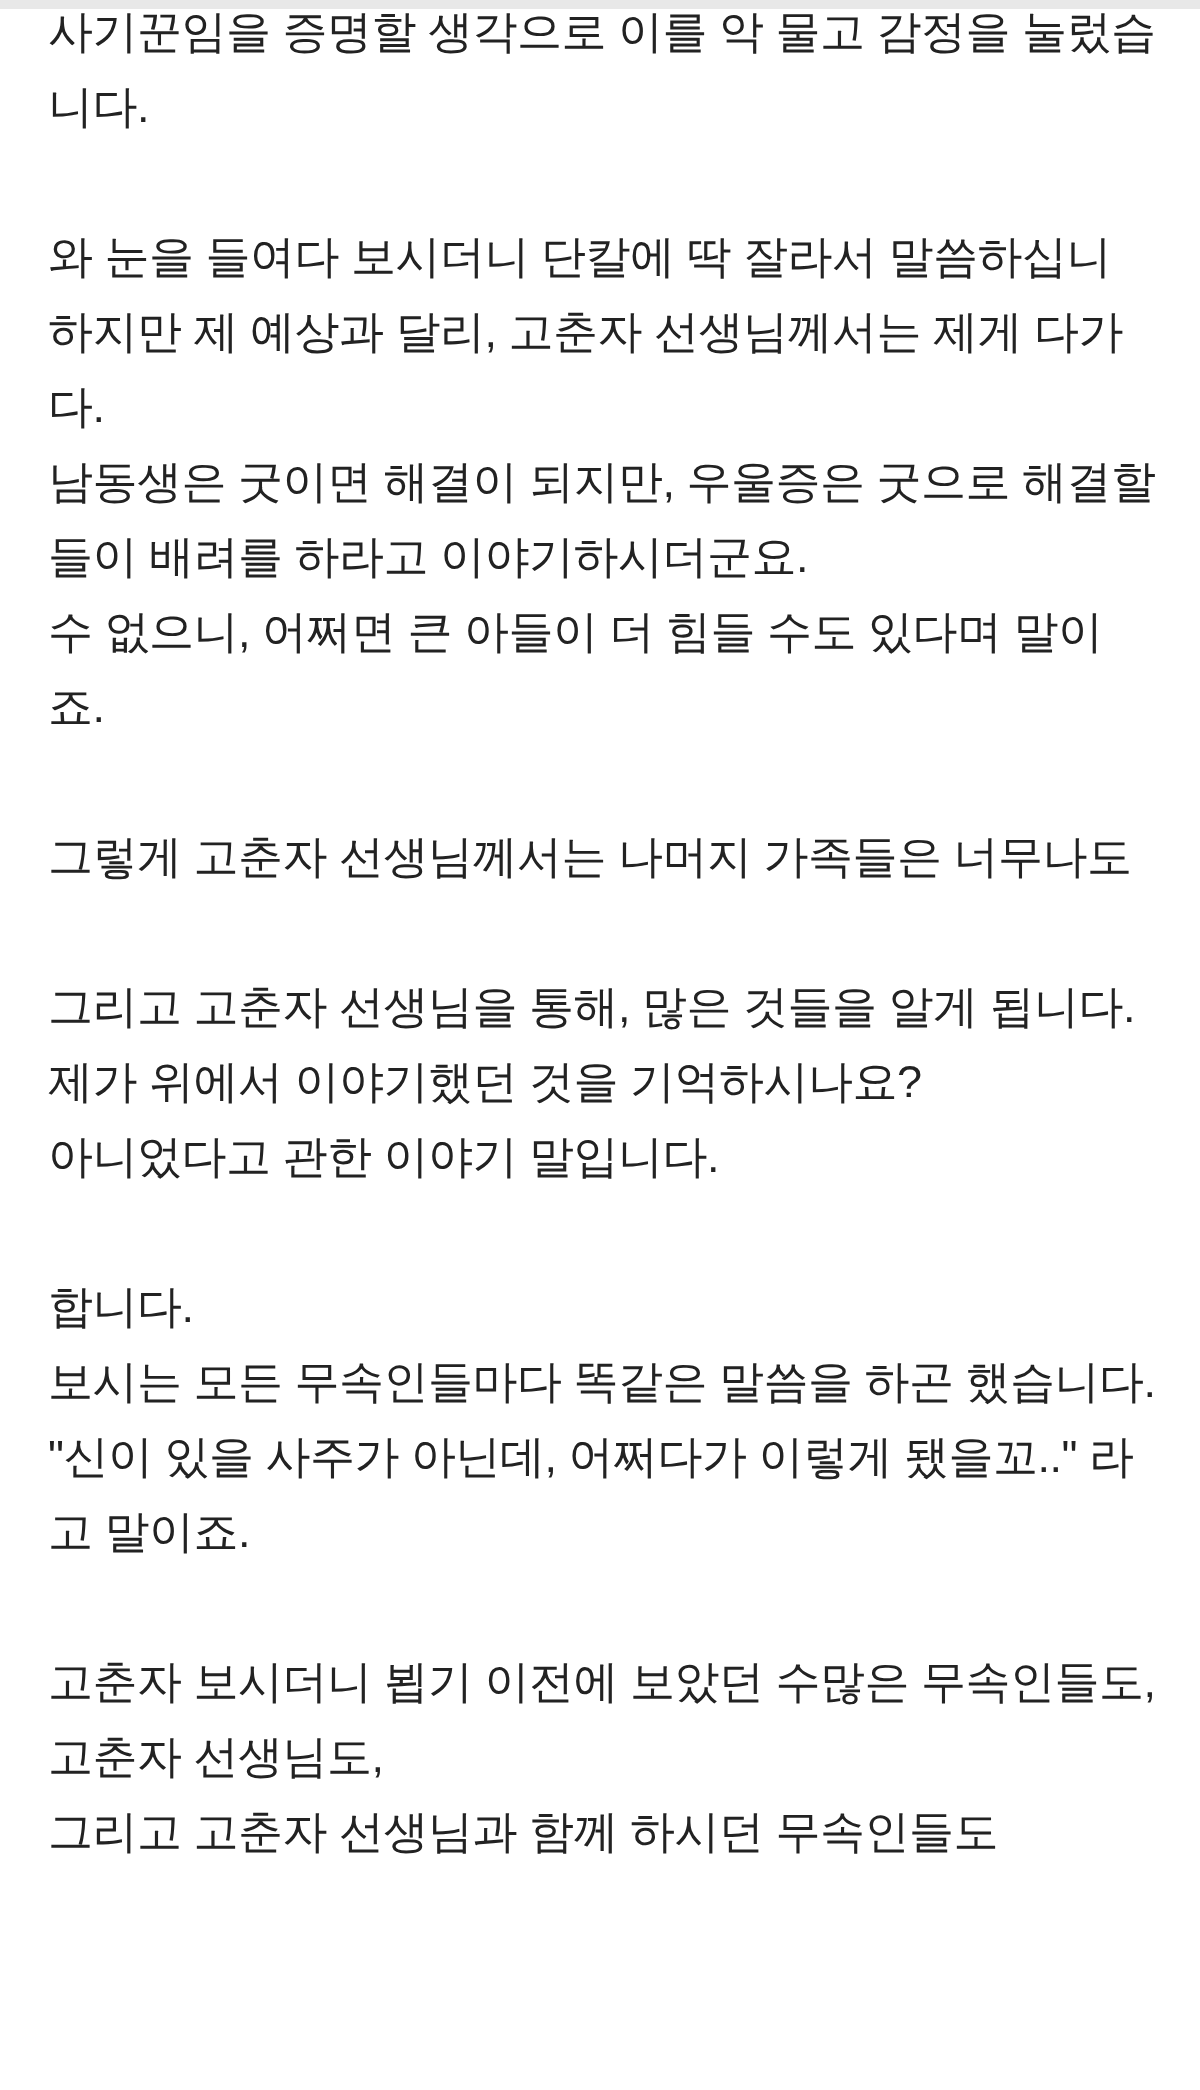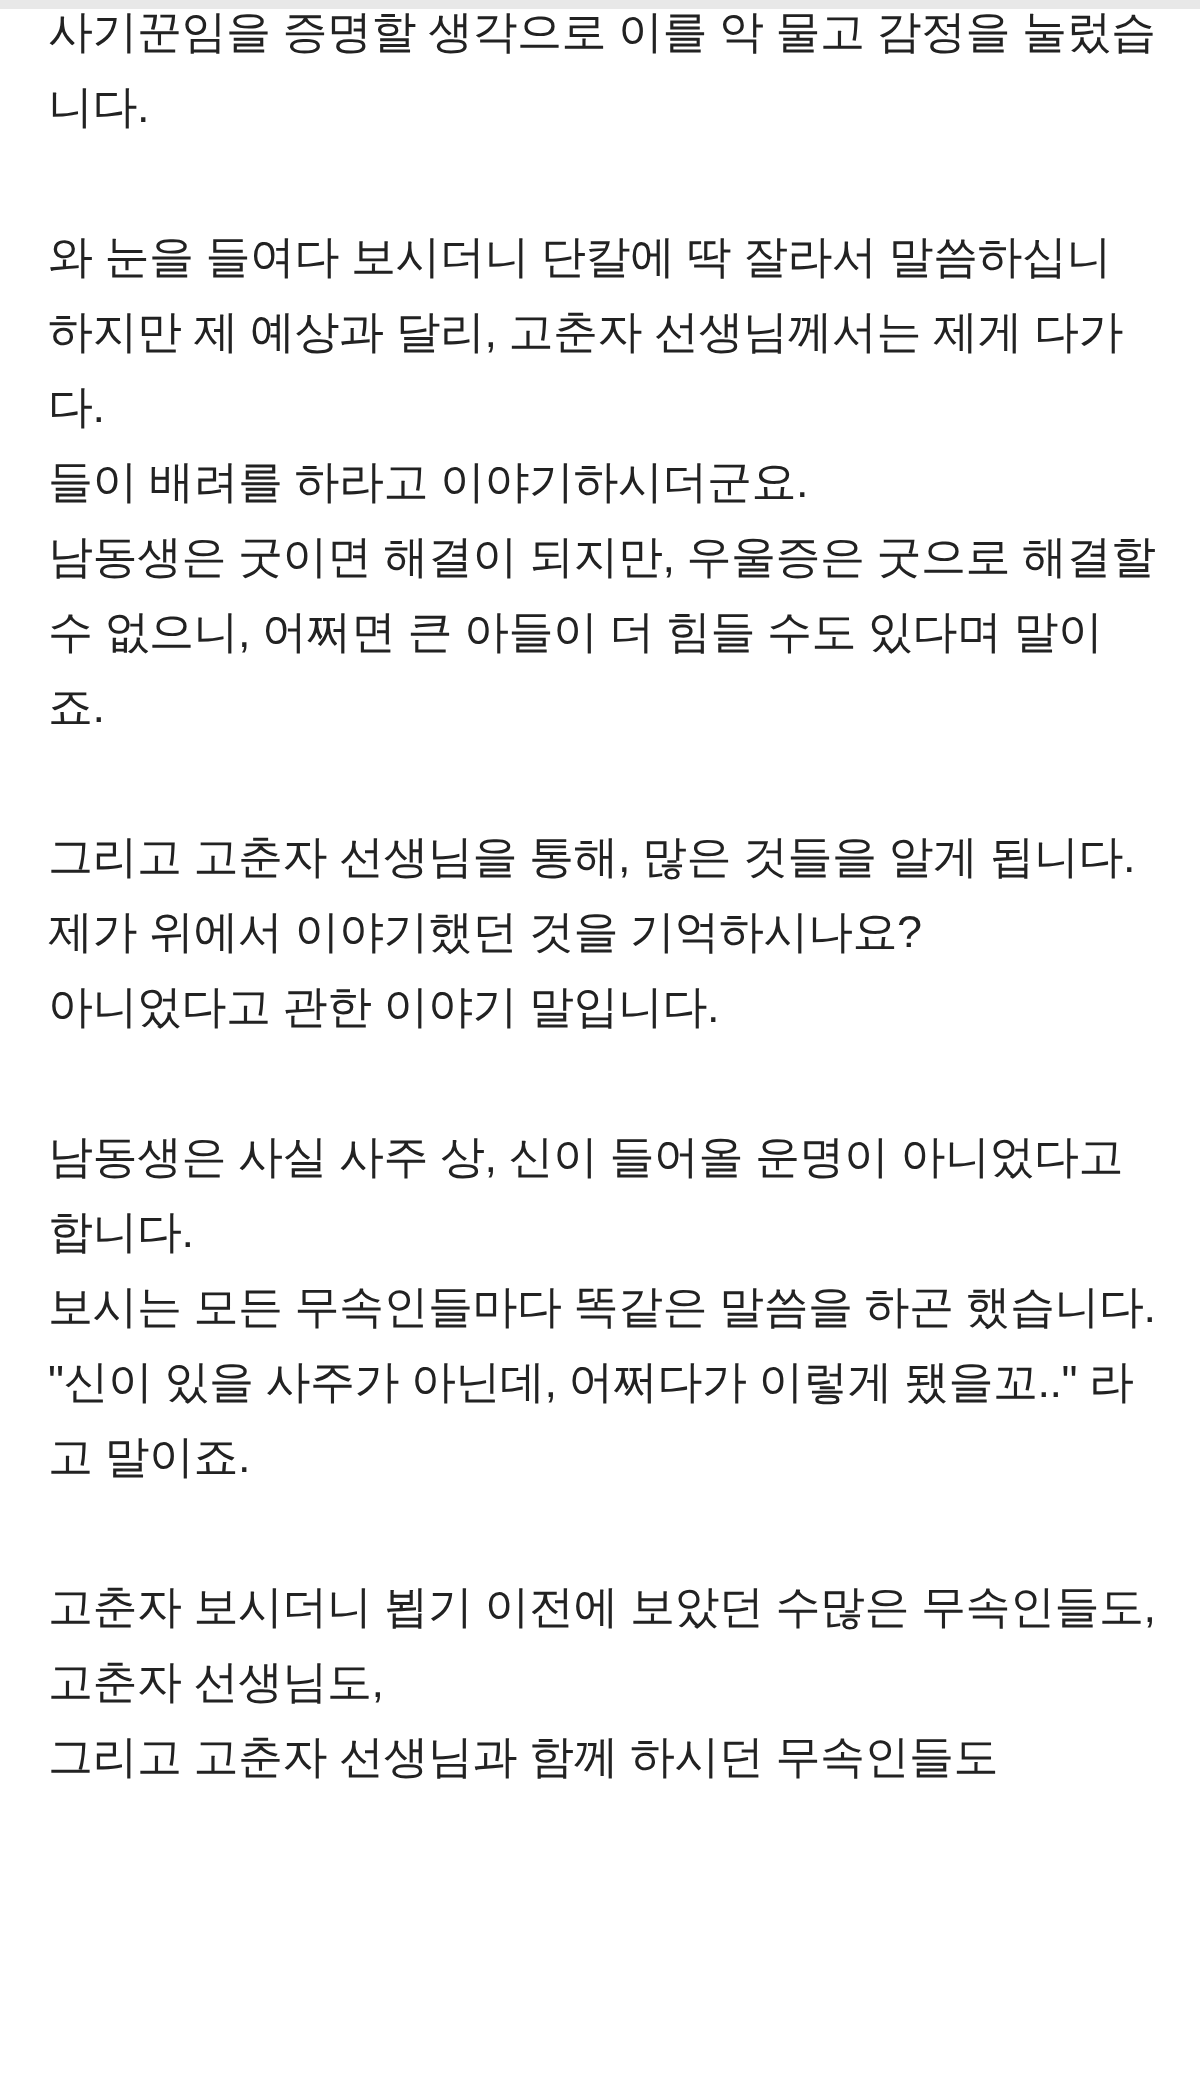--- a/index.html
+++ b/index.html
@@ -48,34 +48,34 @@
 
 <main class="post-body" id="article-root">
     <div class="paragraph">
       <div class="text-line">사기꾼임을 증명할 생각으로 이를 악 물고 감정을 눌렀습</div>
       <div class="text-line">니다.</div>
     </div>
     <div class="paragraph">
       <div class="text-line">와 눈을 들여다 보시더니 단칼에 딱 잘라서 말씀하십니</div>
       <div class="text-line">하지만 제 예상과 달리, 고춘자 선생님께서는 제게 다가</div>
       <div class="text-line">다.</div>
+      <div class="text-line">남동생은 굿이면 해결이 되지만, 우울증은 굿으로 해결할</div>
       <div class="text-line">들이 배려를 하라고 이야기하시더군요.</div>
-      <div class="text-line">남동생은 굿이면 해결이 되지만, 우울증은 굿으로 해결할</div>
       <div class="text-line">수 없으니, 어쩌면 큰 아들이 더 힘들 수도 있다며 말이</div>
       <div class="text-line">죠.</div>
     </div>
     <div class="paragraph">
+      <div class="text-line">그렇게 고춘자 선생님께서는 나머지 가족들은 너무나도</div>
     </div>
     <div class="paragraph">
       <div class="text-line">그리고 고춘자 선생님을 통해, 많은 것들을 알게 됩니다.</div>
       <div class="text-line">제가 위에서 이야기했던 것을 기억하시나요?</div>
       <div class="text-line">아니었다고 관한 이야기 말입니다.</div>
     </div>
     <div class="paragraph">
-      <div class="text-line">남동생은 사실 사주 상, 신이 들어올 운명이 아니었다고</div>
       <div class="text-line">합니다.</div>
       <div class="text-line">보시는 모든 무속인들마다 똑같은 말씀을 하곤 했습니다.</div>
       <div class="text-line">"신이 있을 사주가 아닌데, 어쩌다가 이렇게 됐을꼬.." 라</div>
       <div class="text-line">고 말이죠.</div>
     </div>
     <div class="paragraph">
       <div class="text-line">고춘자 보시더니 뵙기 이전에 보았던 수많은 무속인들도,</div>
       <div class="text-line">고춘자 선생님도,</div>
       <div class="text-line">그리고 고춘자 선생님과 함께 하시던 무속인들도</div>
     </div>

